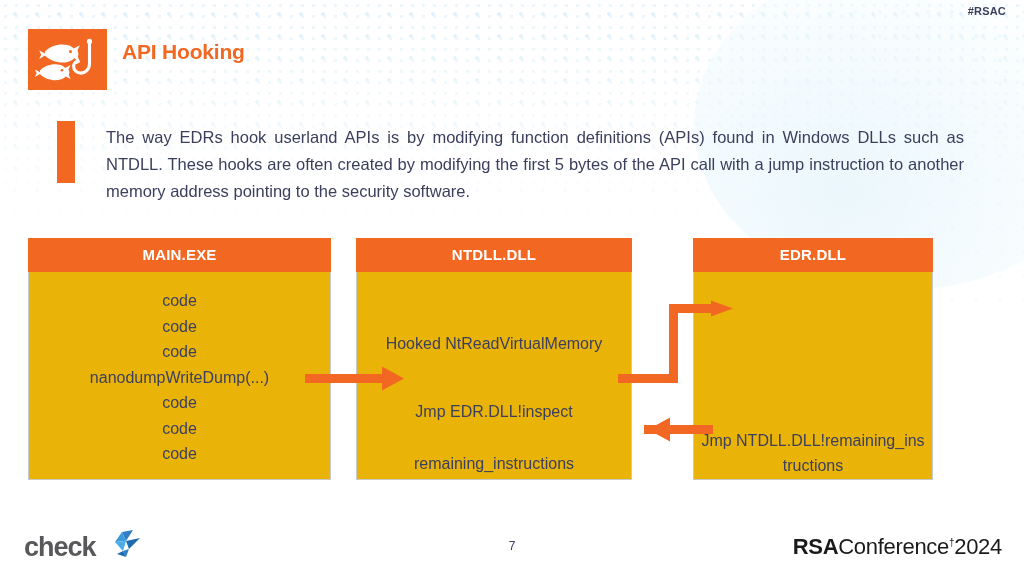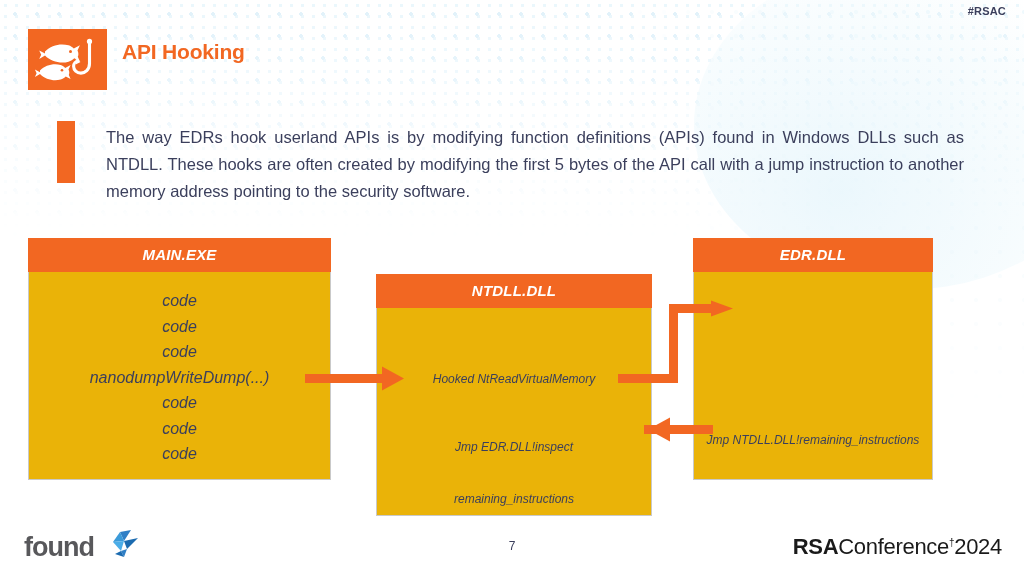--- a/index.html
+++ b/index.html
@@ -83,24 +83,24 @@
     color:#3b3f5c;
     text-align:justify;
     text-justify:inter-word;
   }
 
   
   .panels{
     position:absolute;left:0;top:238px;width:1024px;height:262px;
   }
   .panel{
-    position:absolute;top:0;font-style:italic;
+    position:absolute;top:0;
   }
   .panel.p0{left:28px;width:303px;}
-  .panel.p1{left:376px;width:276px;margin-top:36px;}
+  .panel.p1{left:356px;width:276px;}
   .panel.p2{left:693px;width:240px;}
   .panel-head{
     height:34px;line-height:34px;
     background:#f26722;color:#ffffff;
     text-align:center;font-weight:700;font-size:15px;
     letter-spacing:.2px;
   }
   .panel-body{
     height:208px;
     background:#eab308;
@@ -114,21 +114,21 @@
     list-style:none;
     text-align:center;
     font-size:16px;line-height:25.5px;
     color:#3b3f5c;
   }
   .code-list li{white-space:nowrap;}
 
   .line{
     position:absolute;left:0;right:0;
     text-align:center;
-    font-size:12px;line-height:23px;
+    font-size:16px;line-height:23px;
     color:#3b3f5c;
     padding:0 6px;
     box-sizing:border-box;
   }
   
   .ntd-l0{top:60px;}
   .ntd-l1{top:128px;}
   .ntd-l2{top:180px;}
   
   .edr-l0{top:54px;line-height:25px;}
@@ -240,21 +240,21 @@
       <path d="M711 300.5 L733 308.5 L711 316.5 Z" fill="#f26722"></path>
     </g>
 
     <g>
       <rect x="644" y="425" width="69" height="9" fill="#f26722"></rect>
       <path d="M648 429.5 L670 417.5 L670 441.5 Z" fill="#f26722"></path>
     </g>
   </svg>
 
   <div class="footer-logo">
-    <span class="nviso-text">found</span>
+    <span class="nviso-text">check</span>
     <span>
       <svg width="38" height="30" viewBox="0 0 38 30" xmlns="http://www.w3.org/2000/svg">
         <path fill="#2f7fc6" d="M20 2 L31 0 L24 11 Z"></path>
         <path fill="#3b9ad9" d="M20 2 L24 11 L13 12 Z"></path>
         <path fill="#1b6bb0" d="M24 11 L38 8 L27 19 Z"></path>
         <path fill="#4badE8" d="M13 12 L24 11 L21 21 Z"></path>
         <path fill="#2f7fc6" d="M21 21 L27 19 L24 27 Z"></path>
         <path fill="#1b6bb0" d="M21 21 L24 27 L15 24 Z"></path>
       </svg>
     </span>

